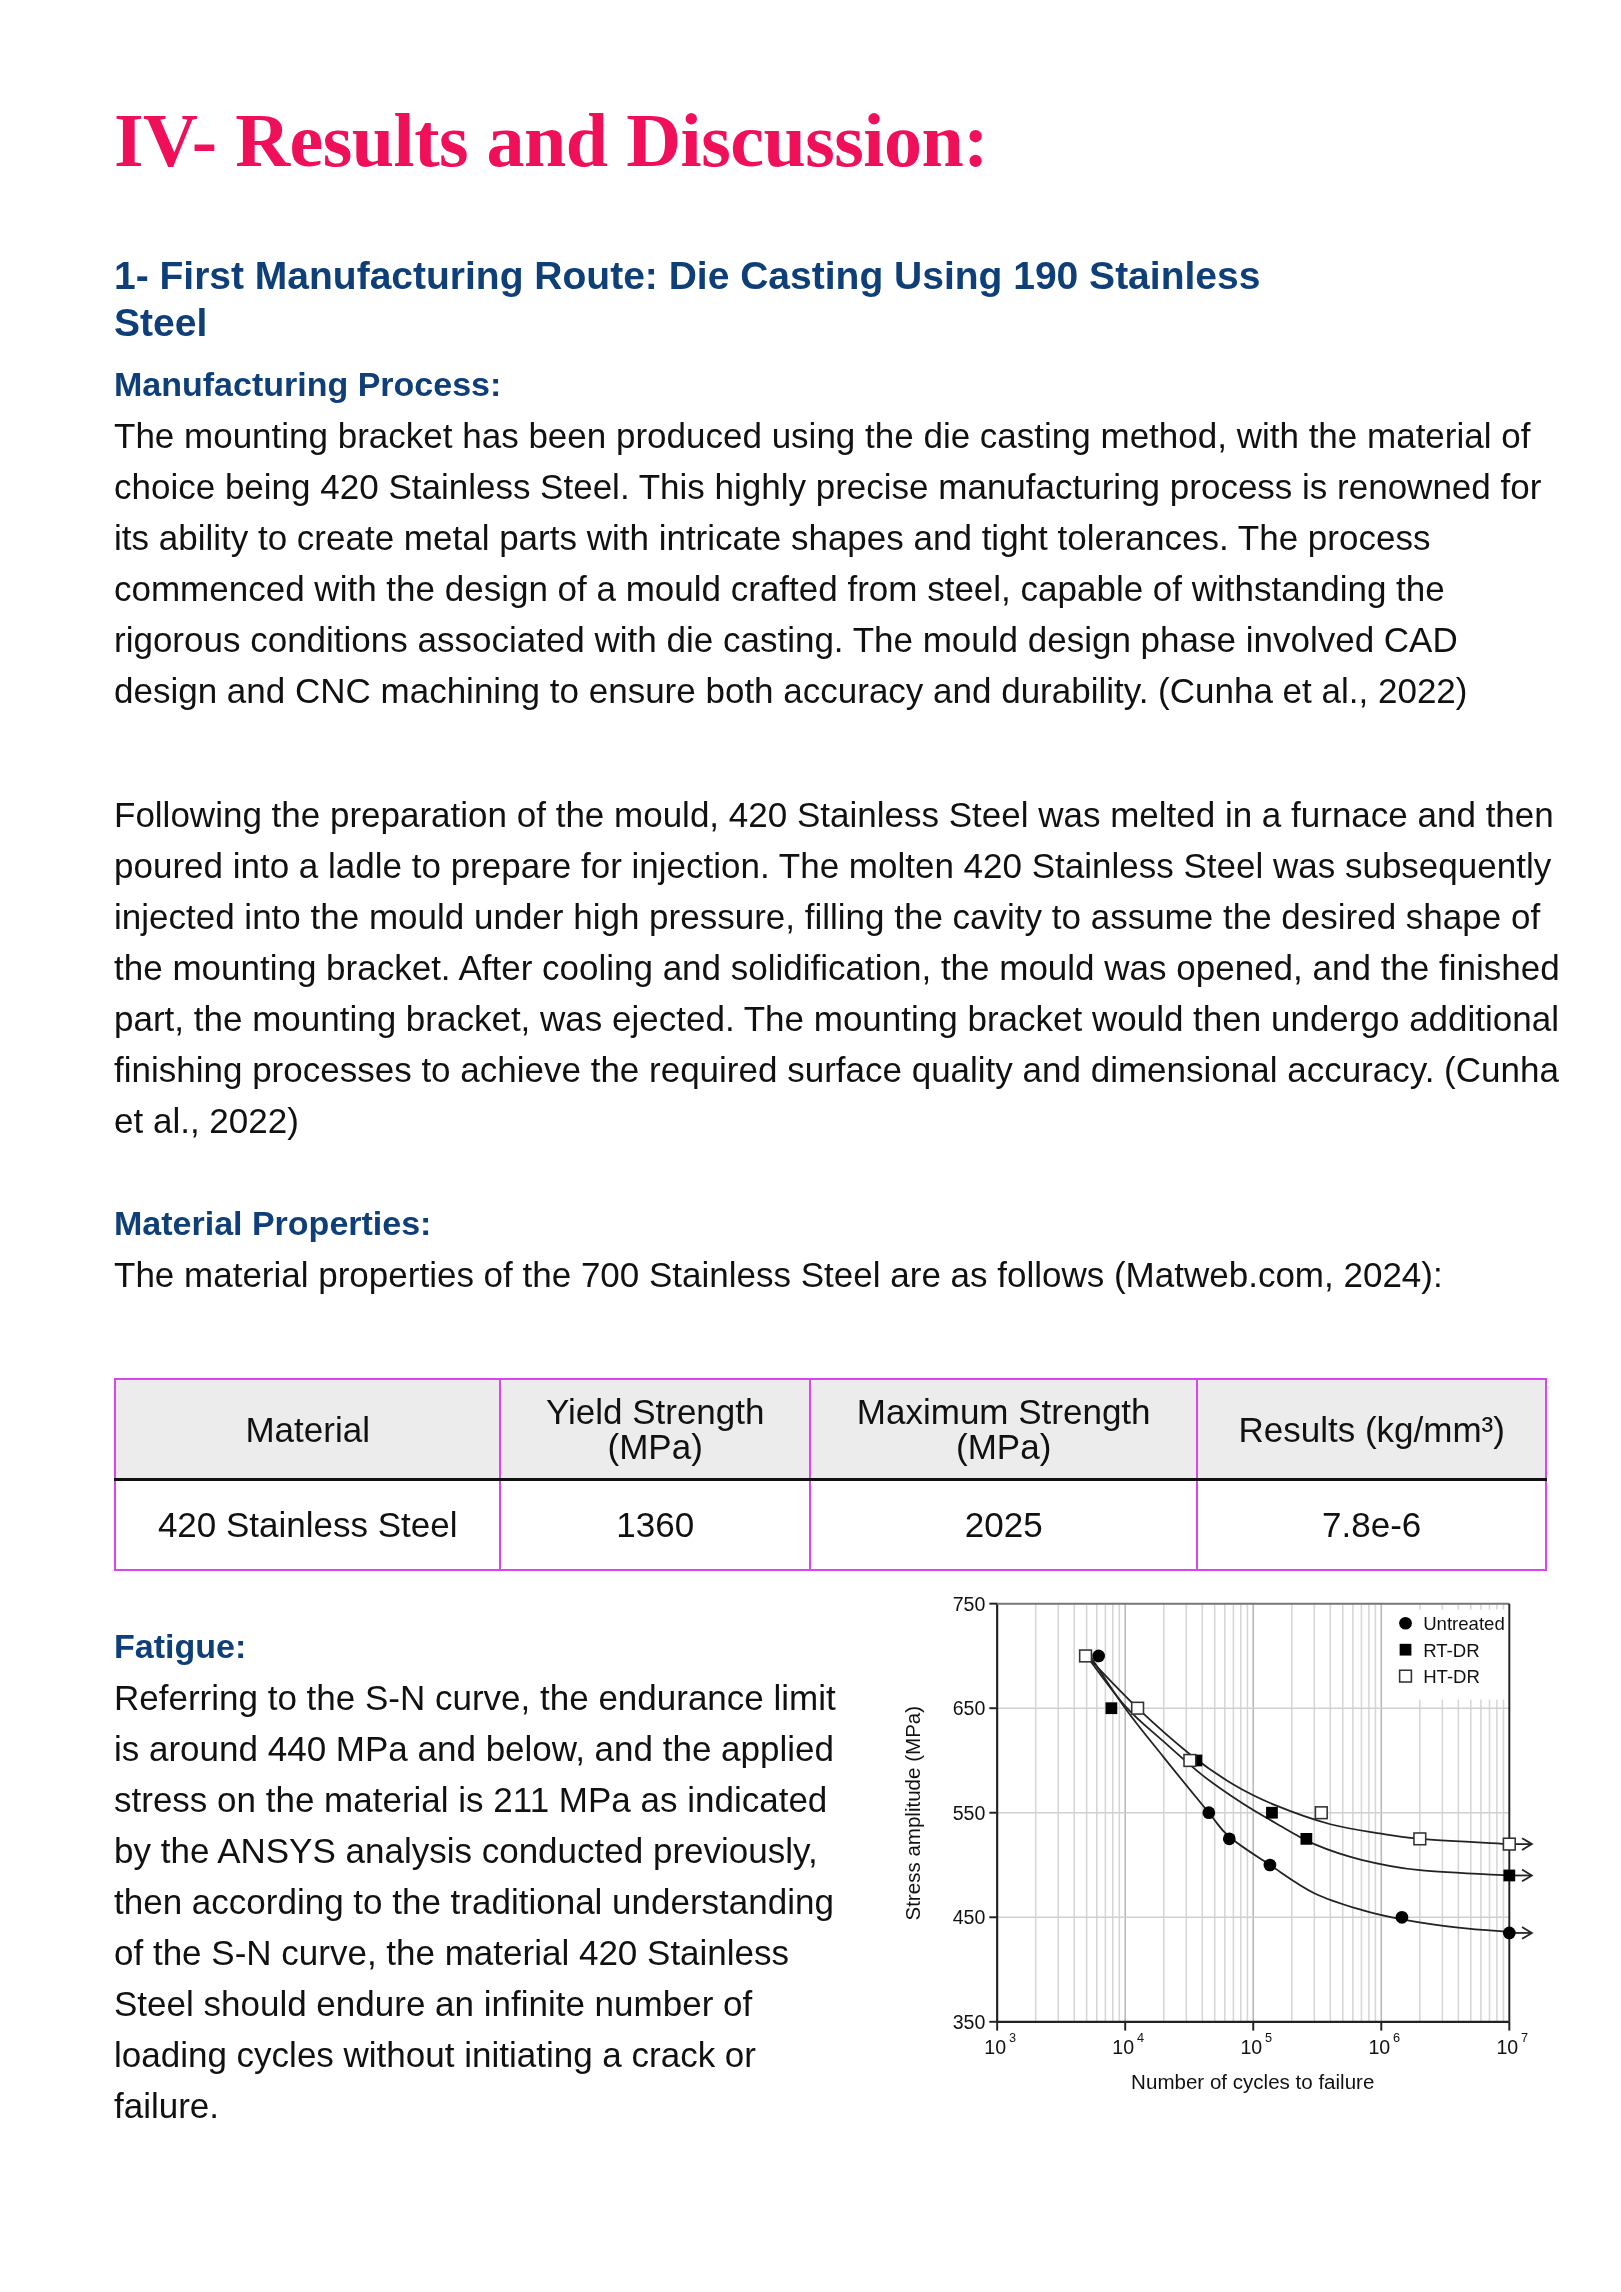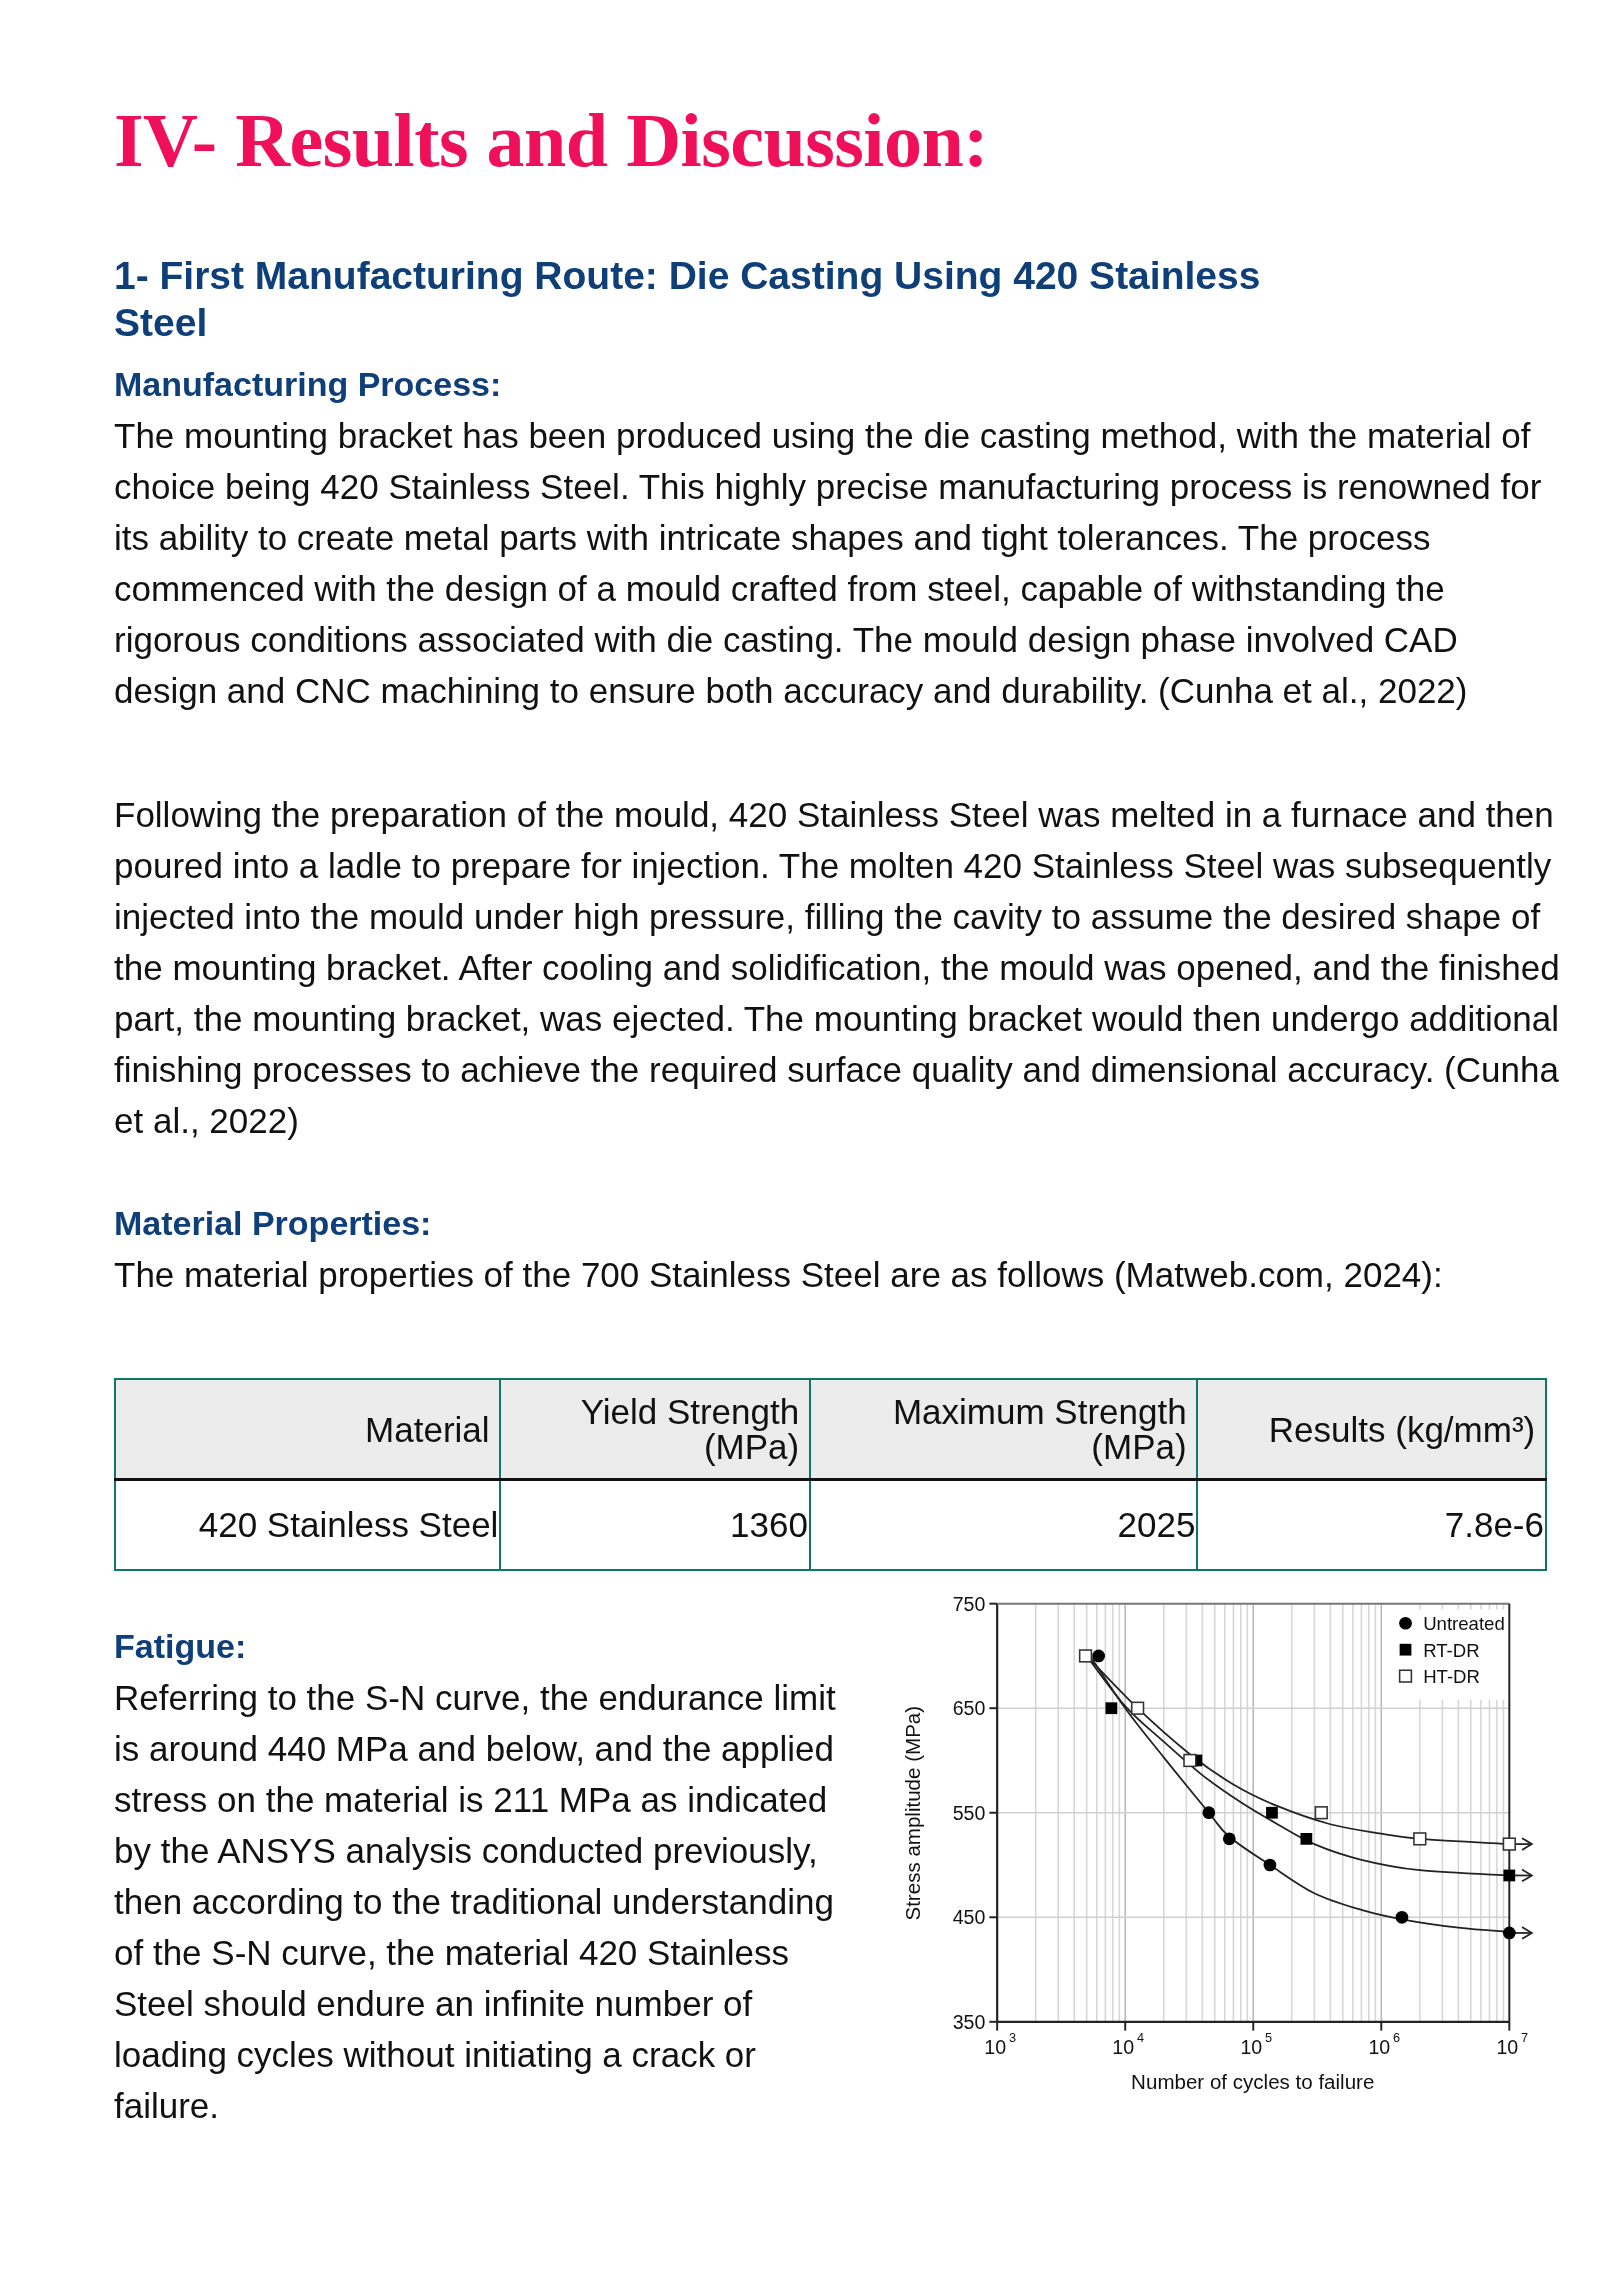--- a/index.html
+++ b/index.html
@@ -26,42 +26,42 @@
   }
   .sec1 { position: absolute; left: 98px; top: 359px; width: 1431px; }
   .p2 { position: absolute; left: 98px; top: 789px; width: 1446px; }
   .sec2 { position: absolute; left: 98px; top: 1198px; width: 1431px; }
   table.props {
     position: absolute; left: 98px; top: 1378px; width: 1433px;
     border-collapse: collapse;
     font-family: "Liberation Sans", "DejaVu Sans", sans-serif; font-size: 35px; color: #111;
   }
   table.props th, table.props td {
-    border: 2px solid #0f766e; text-align: right; vertical-align: middle; font-weight: normal;
+    border: 2px solid #d946ef; text-align: center; vertical-align: middle; font-weight: normal;
   }
   table.props th { background: #ececec; height: 98px; line-height: 35px; padding: 0 9.8px; }
   table.props td { height: 86px; }
   table.props thead tr { border-bottom: 3.9px solid #111; }
   .sec3 { position: absolute; left: 98px; top: 1621px; width: 745px; }
   .chart-wrap { position: absolute; left: 882px; top: 1588px; width: 686px; height: 519px; }
   .caption {
     position: absolute; left: 887px; top: 2115px; width: 676px; text-align: center;
     font-family: "Liberation Sans", "DejaVu Sans", sans-serif; font-style: italic;
     font-size: 29px; color: #14305a; line-height: 41px;
   }
   svg text { font-family: "Liberation Sans", "DejaVu Sans", sans-serif; fill: #111; }
 </style>
 </head>
 <body>
 
 <div class="page">
 
   <h1 class="h1">IV- Results and Discussion:</h1>
 
-  <h2 class="h2">1- First Manufacturing Route: Die Casting Using 420 Stainless Steel</h2>
+  <h2 class="h2">1- First Manufacturing Route: Die Casting Using 190 Stainless Steel</h2>
 
   <div class="sec1">
     <h3 class="h3">Manufacturing Process:</h3>
     <p class="para">The mounting bracket has been produced using the die casting method, with the material of choice being 420 Stainless Steel. This highly precise manufacturing process is renowned for its ability to create metal parts with intricate shapes and tight tolerances. The process commenced with the design of a mould crafted from steel, capable of withstanding the rigorous conditions associated with die casting. The mould design phase involved CAD design and CNC machining to ensure both accuracy and durability. (Cunha et al., 2022)</p>
   </div>
 
   <p class="para p2">Following the preparation of the mould, 420 Stainless Steel was melted in a furnace and then poured into a ladle to prepare for injection. The molten 420 Stainless Steel was subsequently injected into the mould under high pressure, filling the cavity to assume the desired shape of the mounting bracket. After cooling and solidification, the mould was opened, and the finished part, the mounting bracket, was ejected. The mounting bracket would then undergo additional finishing processes to achieve the required surface quality and dimensional accuracy. (Cunha et al., 2022)</p>
 
   <div class="sec2">
     <h3 class="h3">Material Properties:</h3>

